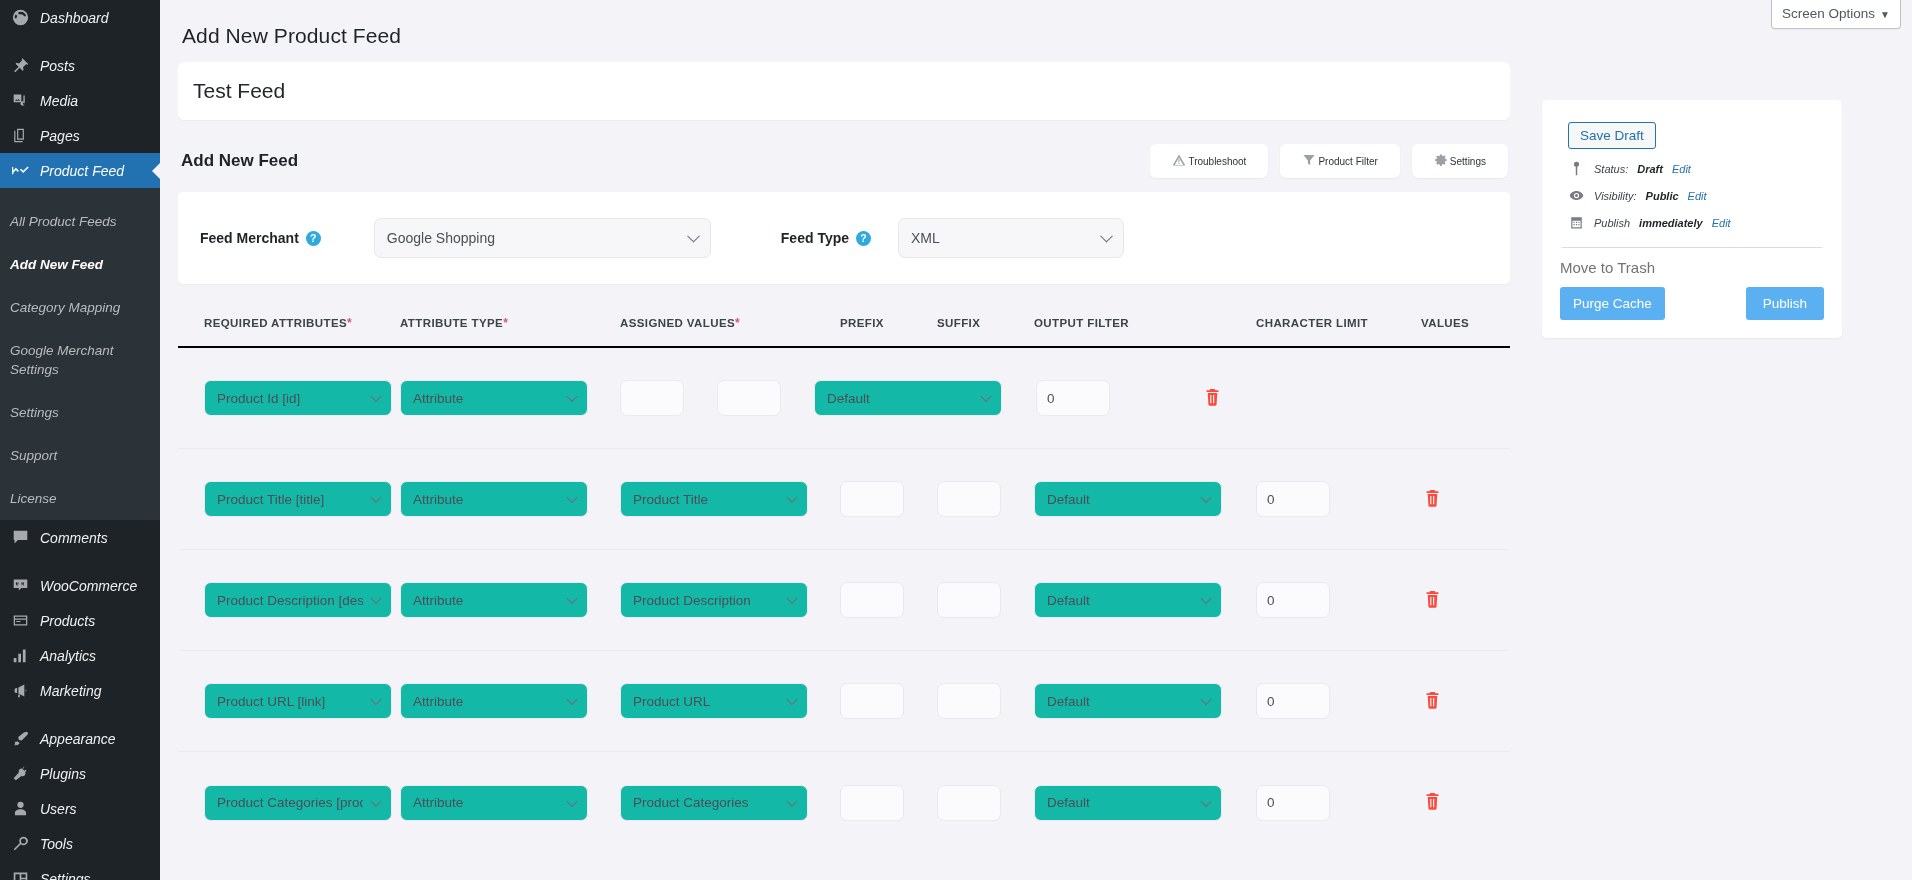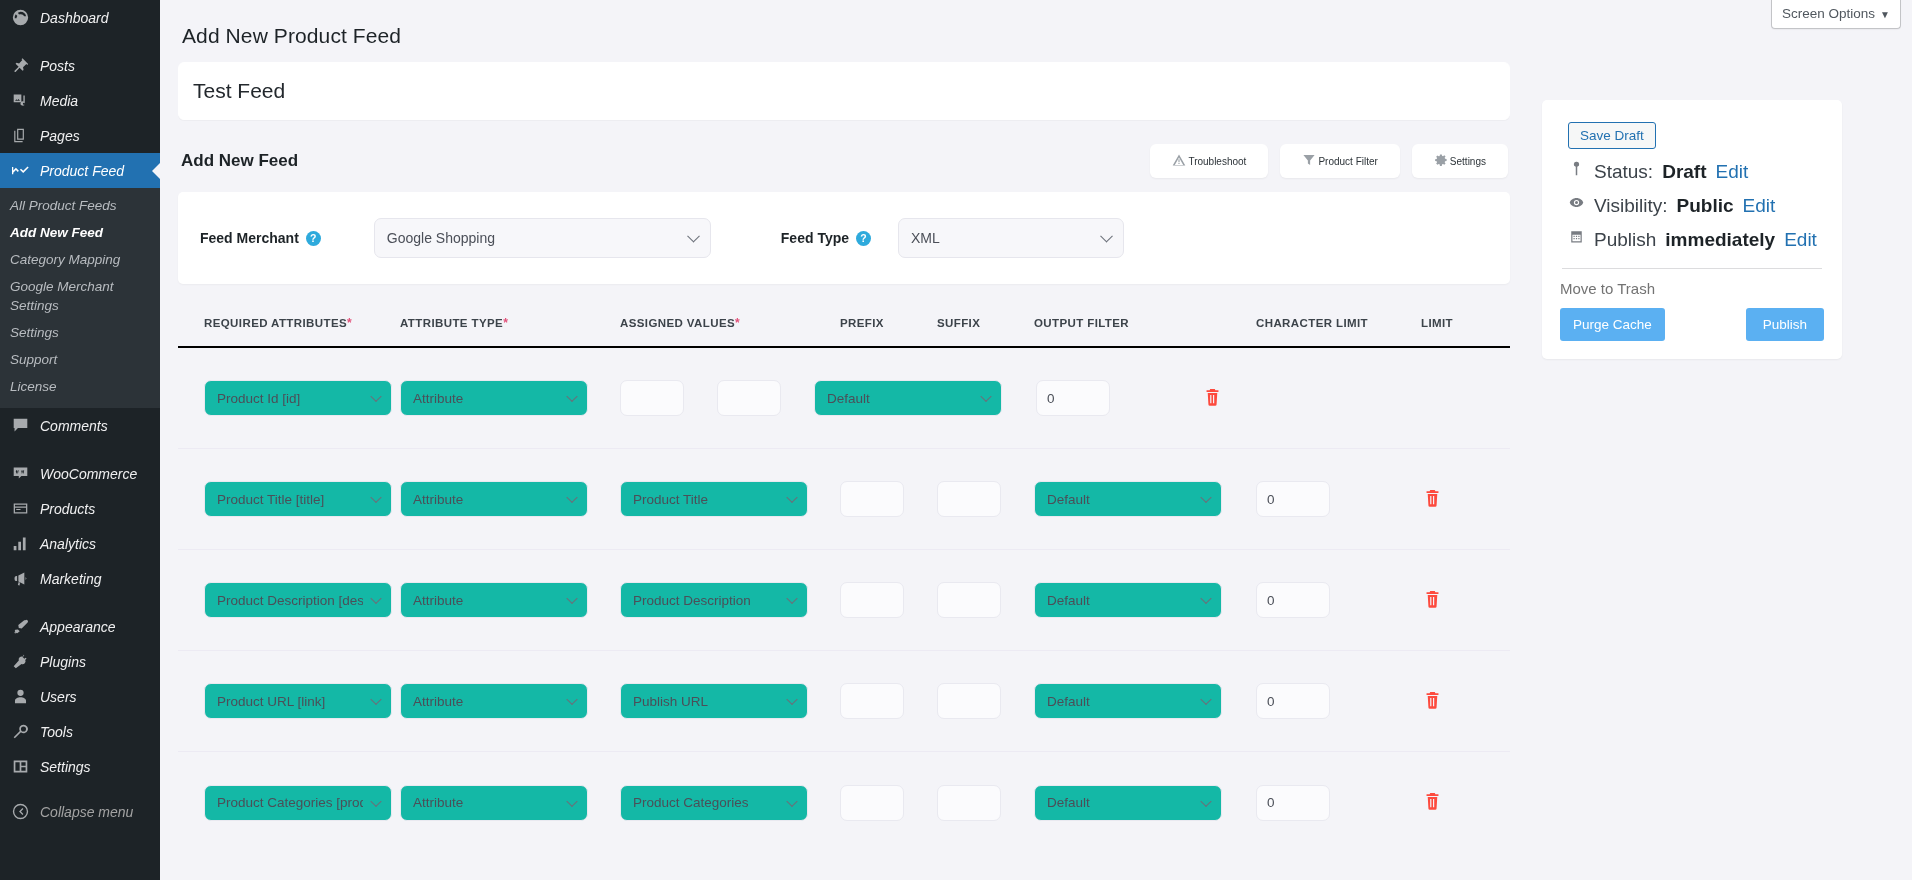--- a/index.html
+++ b/index.html
@@ -45,21 +45,21 @@
     content: ""; position: absolute; right: 0; top: 50%;
     transform: translateY(-50%);
     border-style: solid; border-width: 8px 8px 8px 0;
     border-color: transparent #f4f4f8 transparent transparent;
   }
   .submenu { background: #2c3338; padding: 4px 0 8px 0; }
   .submenu .sub {
     display: block;
     padding: 4px 0 4px 10px;
     font-size: 13.5px; line-height: 19px;
-    color: #b8bcc0; cursor: pointer;
+    color: #b8bcc0; cursor: pointer; margin-top: 16px;
   }
   .submenu .sub.current { color: #fff; font-weight: bold; }
   .menu-gap { height: 13px; }
   .collapse {
     display: flex; align-items: center; gap: 10px;
     padding: 8px 0 8px 10px; height: 35px;
     color: #a3a3a3; cursor: pointer; margin-top: 10px;
   }
   .collapse .ico { width: 20px; flex: 0 0 20px; display:inline-flex; align-items:center; justify-content:center; color:#a7aaad;}
   .collapse .ico svg { width: 17px; height: 17px; fill: currentColor; }
@@ -229,23 +229,24 @@
     margin-top: 48px;
   }
   .save-draft {
     background: #f6f7f7; border: 1px solid #2271b1;
     color: #2271b1; border-radius: 3px;
     font-size: 13.5px; padding: 5px 11px; cursor: pointer;
     font-family: "Liberation Sans", sans-serif;
     margin: 6px 0 6px 8px;
   }
   .pub-line {
-    display: flex; align-items: flex-start; gap: 9px;
-    font-size: 19px; color: #3c434a;
+    display: flex; align-items: center; gap: 9px;
+    font-size: 11px; color: #3c434a;
     padding: 6px 0 6px 8px;
+    font-style: italic;
   }
   .pub-line .pico { width: 17px; display: inline-flex; justify-content: center; color: #787c82; }
   .pub-line .pico svg { width: 15px; height: 15px; fill: currentColor; }
   .pub-line b { font-weight: bold; color: #1d2327; }
   .edit-link { color: #2271b1; cursor: pointer; }
   .pub-sep { border-top: 1px solid #dcdcde; margin: 11px 2px 0 2px; }
   .trash-link {
     color: #737373; font-size: 15px; cursor: pointer;
     display: inline-block; margin: 11px 0 0 0;
   }
@@ -499,21 +500,21 @@
         
         <div class="table-wrap">
           <div class="thead">
             <div class="c1"><span>REQUIRED ATTRIBUTES</span><span class="req">*</span></div>
             <div class="c2"><span>ATTRIBUTE TYPE</span><span class="req">*</span></div>
             <div class="c3"><span>ASSIGNED VALUES</span><span class="req">*</span></div>
             <div class="c4">PREFIX</div>
             <div class="c5">SUFFIX</div>
             <div class="c6">OUTPUT FILTER</div>
             <div class="c7">CHARACTER LIMIT</div>
-            <div class="c8">LIMIT</div>
+            <div class="c8">VALUES</div>
           </div>
 
           <div id="rows-container">
               <div class="trow">
                 <div class="c1">
                   <div class="rsel w-attr">
                     <span class="rtxt">Product Id [id]</span>
                   </div>
                 </div>
                 <div class="c2">
@@ -601,21 +602,21 @@
                     <span class="rtxt">Product URL [link]</span>
                   </div>
                 </div>
                 <div class="c2">
                   <div class="rsel w-type">
                     <span class="rtxt">Attribute</span>
                   </div>
                 </div>
                 <div class="c3">
                   <div class="rsel w-val">
-                    <span class="rtxt">Publish URL</span>
+                    <span class="rtxt">Product URL</span>
                   </div>
                 </div>
                 <div class="c4"><input class="tinput" type="text" value="" style=""></div>
                 <div class="c5"><input class="tinput" type="text" value="" style=""></div>
                 <div class="c6">
                   <div class="rsel w-filt">
                     <span class="rtxt">Default</span>
                   </div>
                 </div>
                 <div class="c7"><input class="tinput w-char" type="text" value="0" style=""></div>

